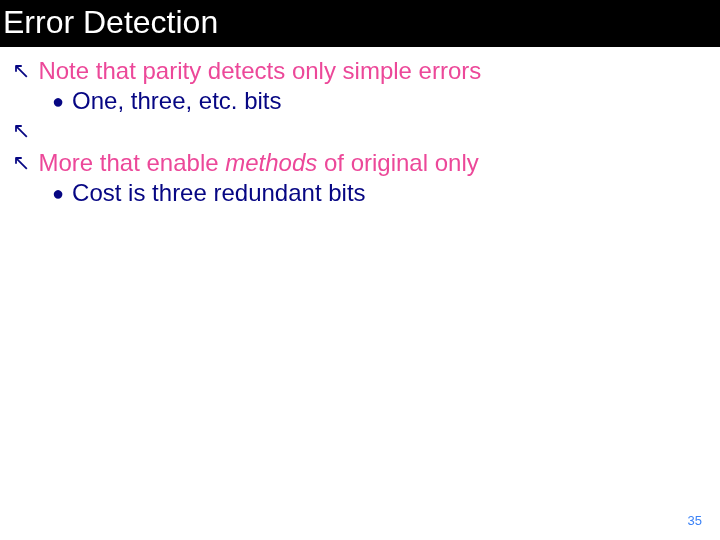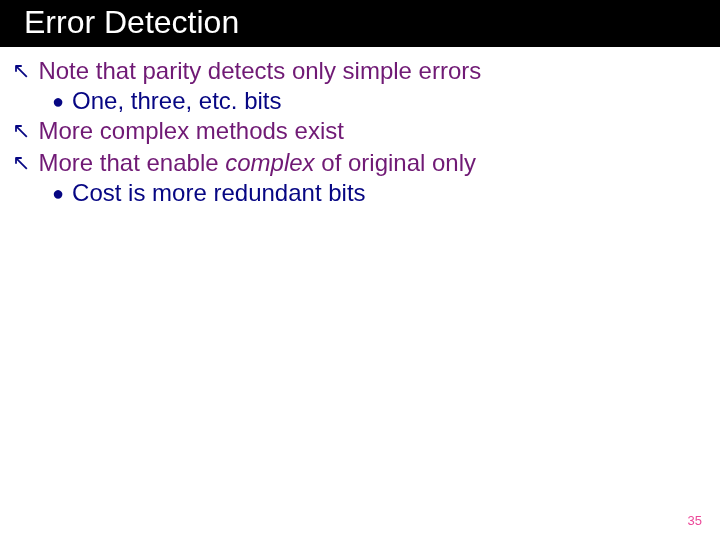--- a/index.html
+++ b/index.html
@@ -8,42 +8,42 @@
     height: 540px;
     font-family: Verdana, Geneva, sans-serif;
     background: #ffffff;
     position: relative;
     overflow: hidden;
   }
   .title-bar {
     width: 100%;
     background: #000000;
     color: #ffffff;
-    padding: 4px 10px 6px 24px;
+    padding: 4px 10px 6px 3px;
     font-size: 32px;
     font-weight: 400;
   }
   .content {
     padding: 8px 12px 0 12px;
   }
   .bullet-l1 {
     display: flex;
     align-items: flex-start;
     margin-bottom: 4px;
     margin-top: 2px;
   }
   .bullet-l1 .arrow {
     color: #060683;
     font-size: 22px;
     line-height: 28px;
     margin-right: 8px;
     flex-shrink: 0;
   }
   .bullet-l1 .text {
-    color: #701a75;
+    color: #ec4899;
     font-size: 24px;
     line-height: 28px;
     font-weight: 400;
   }
   .bullet-l2 {
     display: flex;
     align-items: flex-start;
     margin-left: 40px;
     margin-bottom: 4px;
     margin-top: 2px;
@@ -62,21 +62,21 @@
     font-weight: 400;
   }
   .italic {
     font-style: italic;
   }
   .page-number {
     position: absolute;
     bottom: 12px;
     right: 18px;
     font-size: 13px;
-    color: #ec4899;
+    color: #3b82f6;
   }
 </style>
 </head>
 <body>
 
 <div class="title-bar">
   <span>Error Detection</span>
 </div>
 
 <div class="content">
@@ -86,28 +86,27 @@
     <span class="text">Note that parity detects only simple errors</span>
   </div>
 
   <div class="bullet-l2">
     <span class="dot">●</span>
     <span class="text">One, three, etc. bits</span>
   </div>
 
   <div class="bullet-l1">
     <span class="arrow">↖</span>
-    <span class="text">More complex methods exist</span>
   </div>
 
   <div class="bullet-l1">
     <span class="arrow">↖</span>
-    <span class="text"><span>More that enable </span><span class="italic">complex</span><span> of original only</span></span>
+    <span class="text"><span>More that enable </span><span class="italic">methods</span><span> of original only</span></span>
   </div>
 
   <div class="bullet-l2">
     <span class="dot">●</span>
-    <span class="text">Cost is more redundant bits</span>
+    <span class="text">Cost is three redundant bits</span>
   </div>
 
 </div>
 
 <div class="page-number">35</div>
 
 </body></html>

